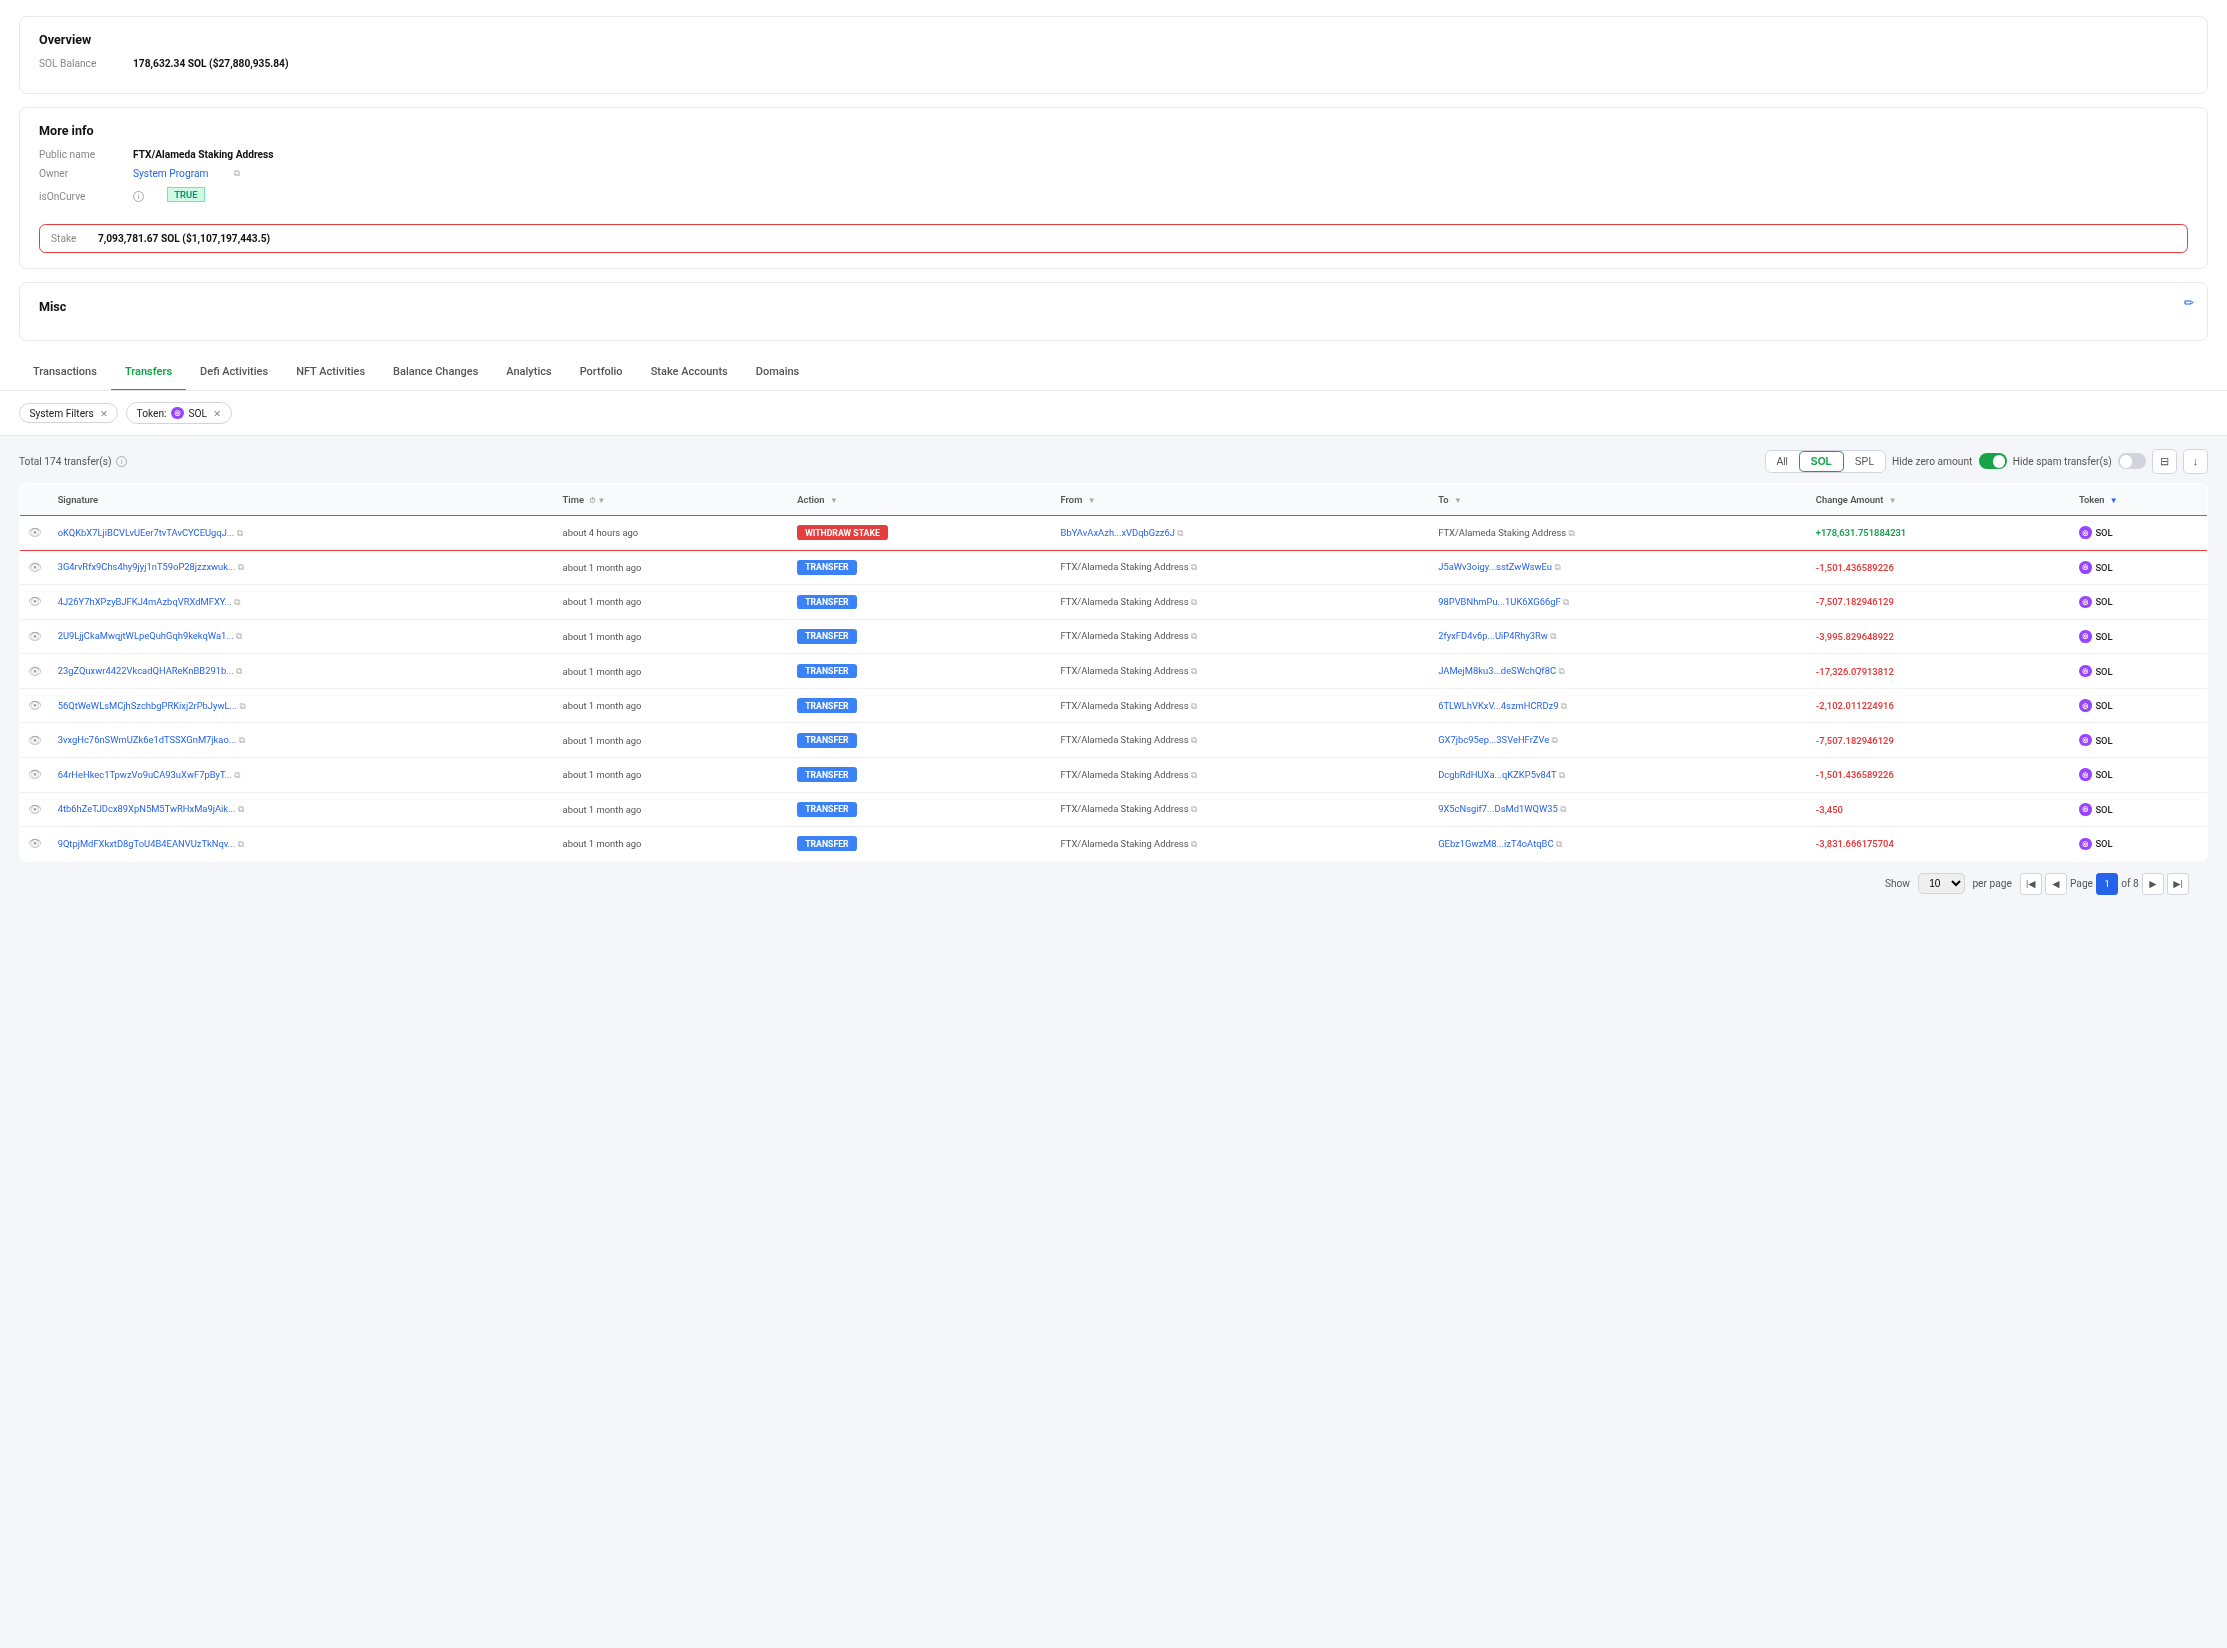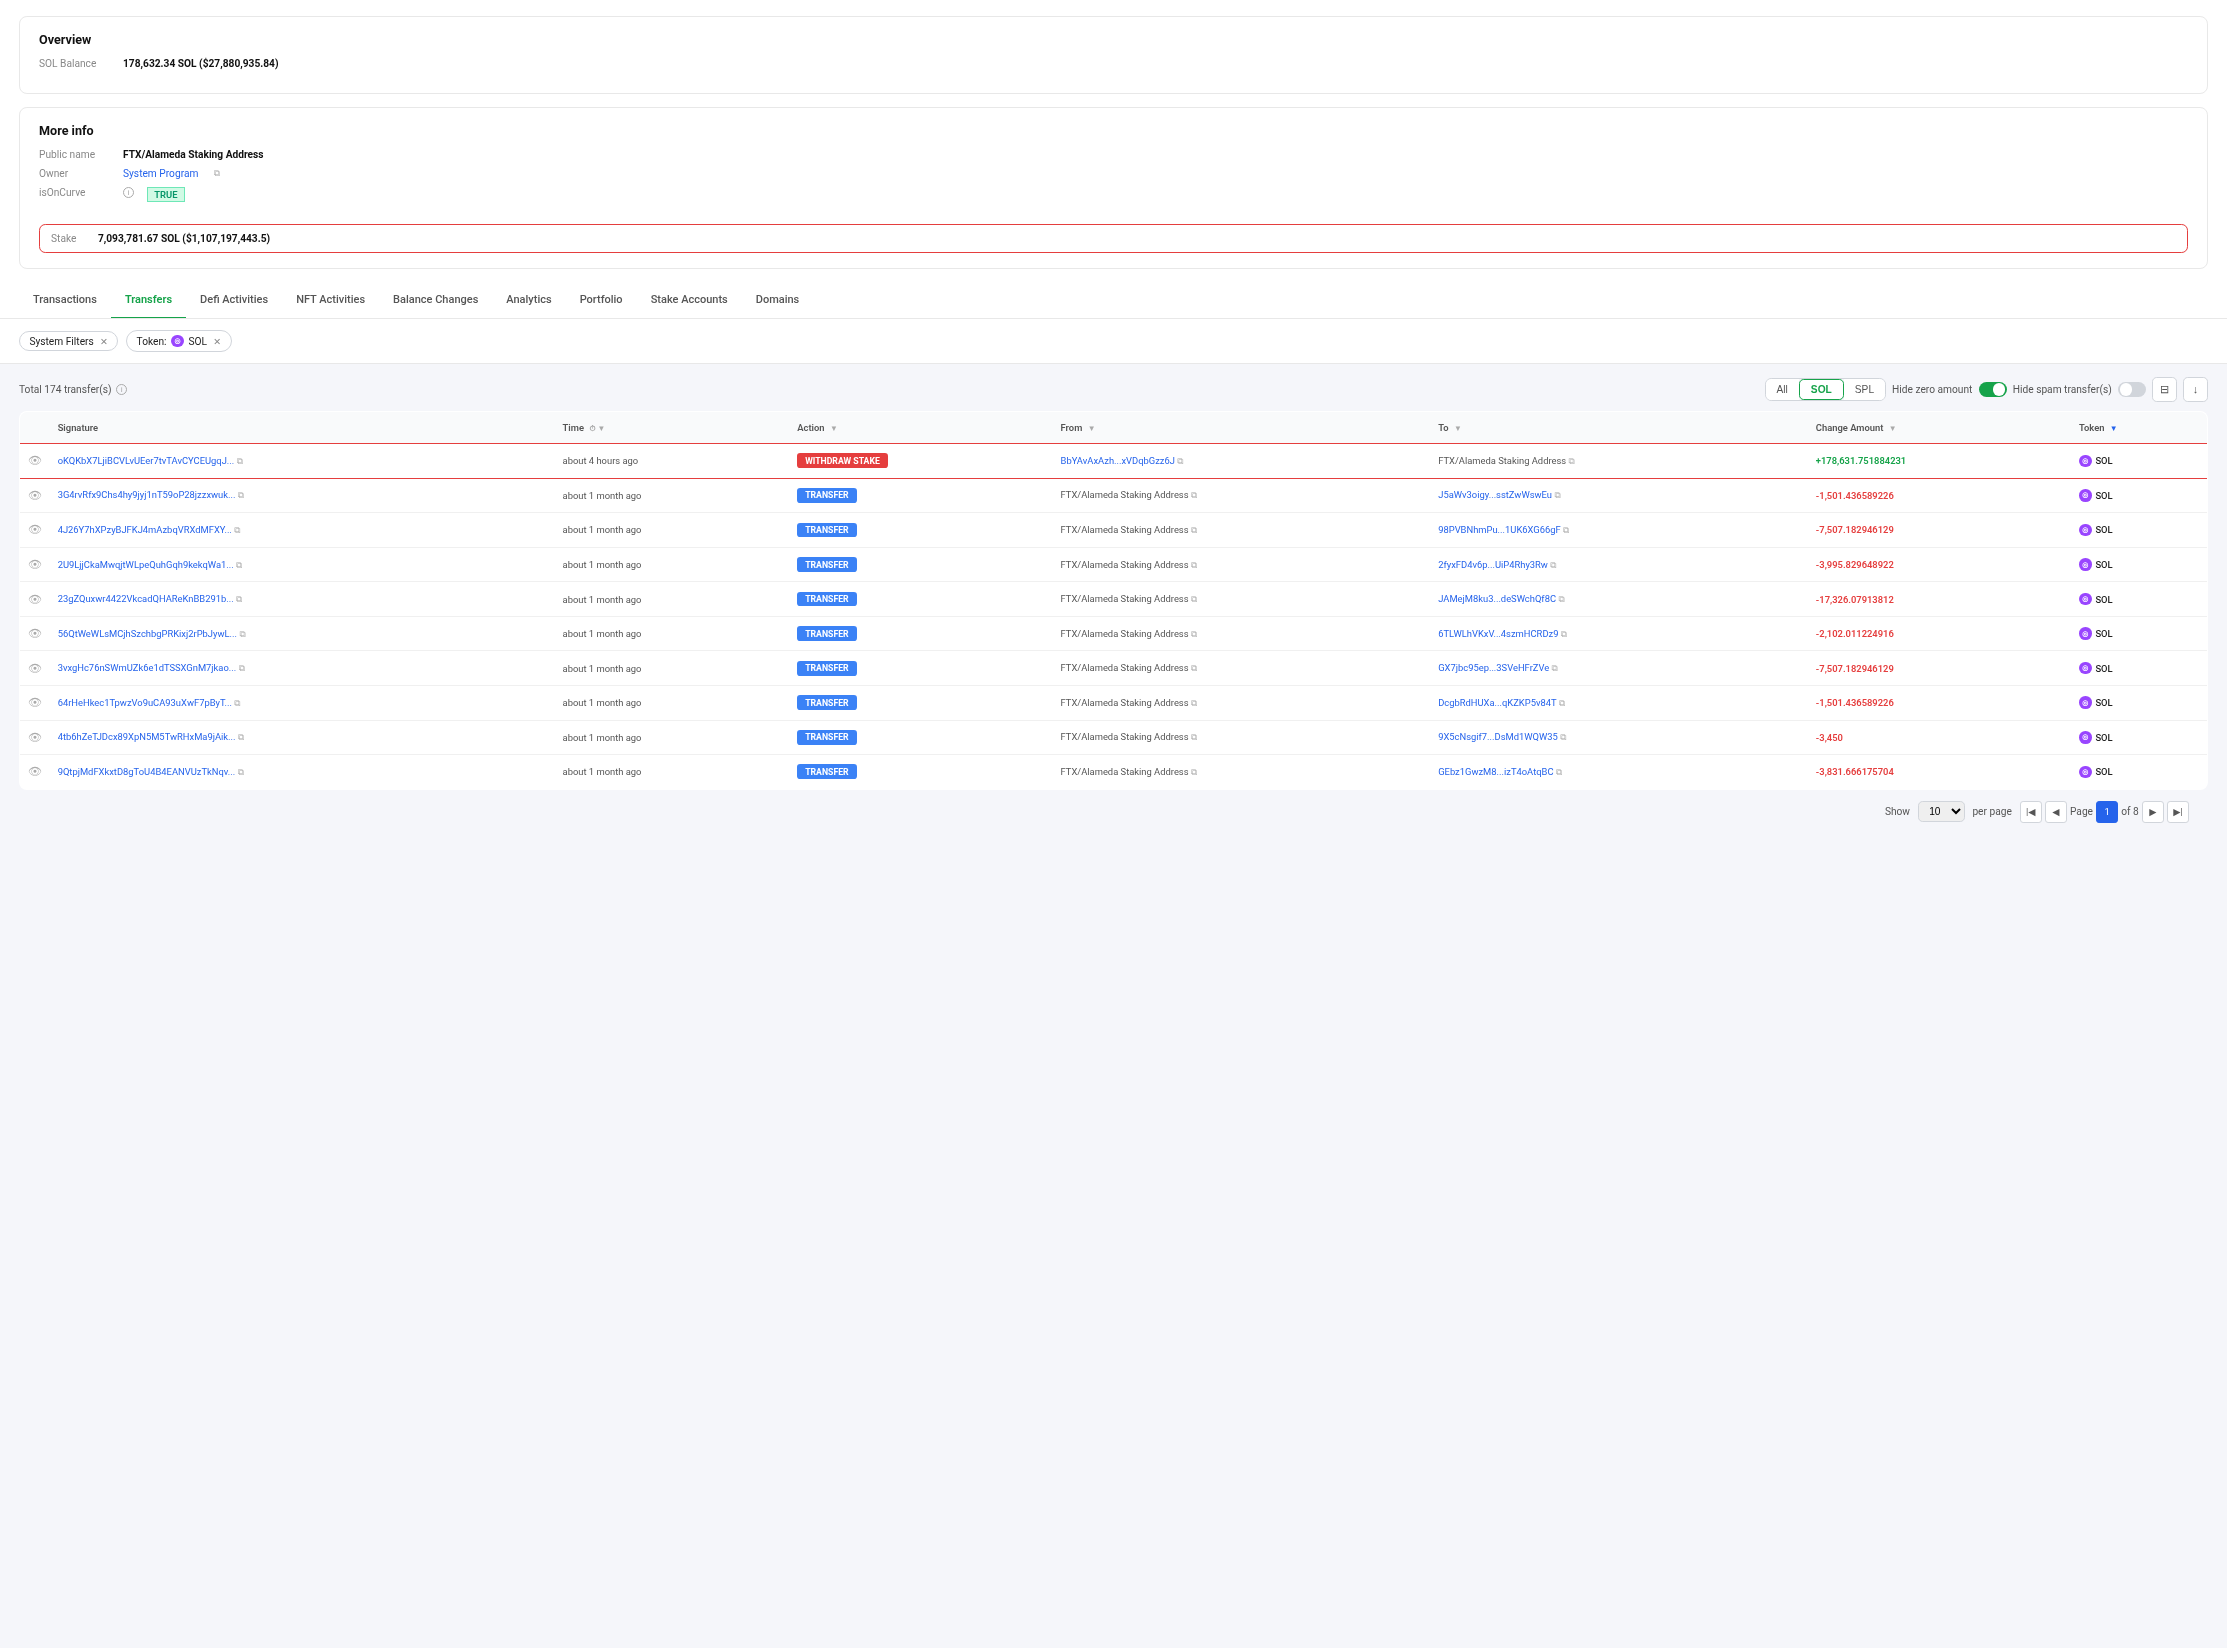--- a/index.html
+++ b/index.html
@@ -24,22 +24,22 @@
       flex: 1;
     }
     .card-title {
       font-size: 12.6px;
       font-weight: 700;
       margin-bottom: 11px;
       color: #111;
     }
     .card-row {
       display: flex;
-      align-items: flex-start;
-      gap: 13px;
+      align-items: flex-end;
+      gap: 23px;
       margin-bottom: 7.9px;
       font-size: 10.2px;
       margin-top: 8px;
     }
     .card-label {
       color: #888;
       min-width: 71px;
     }
     .card-value-bold {
       font-weight: 700;
@@ -403,20 +403,24 @@
       <span class="card-label">isOnCurve</span>
       <span class="info-circle">i</span>
       <span class="badge-true">TRUE</span>
     </div>
     <div class="stake-row">
       <span class="stake-label">Stake</span>
       <span class="stake-value">7,093,781.67 SOL ($1,107,197,443.5)</span>
     </div>
   </div>
 
+  <div class="card misc-card">
+    <div class="card-title">Misc</div>
+    <span class="misc-edit">✏</span>
+  </div>
 </div>
 
 <div class="tabs-bar">
   <div class="tab">Transactions</div>
   <div class="tab active">Transfers</div>
   <div class="tab">Defi Activities</div>
   <div class="tab">NFT Activities</div>
   <div class="tab">Balance Changes</div>
   <div class="tab">Analytics</div>
   <div class="tab">Portfolio</div>

